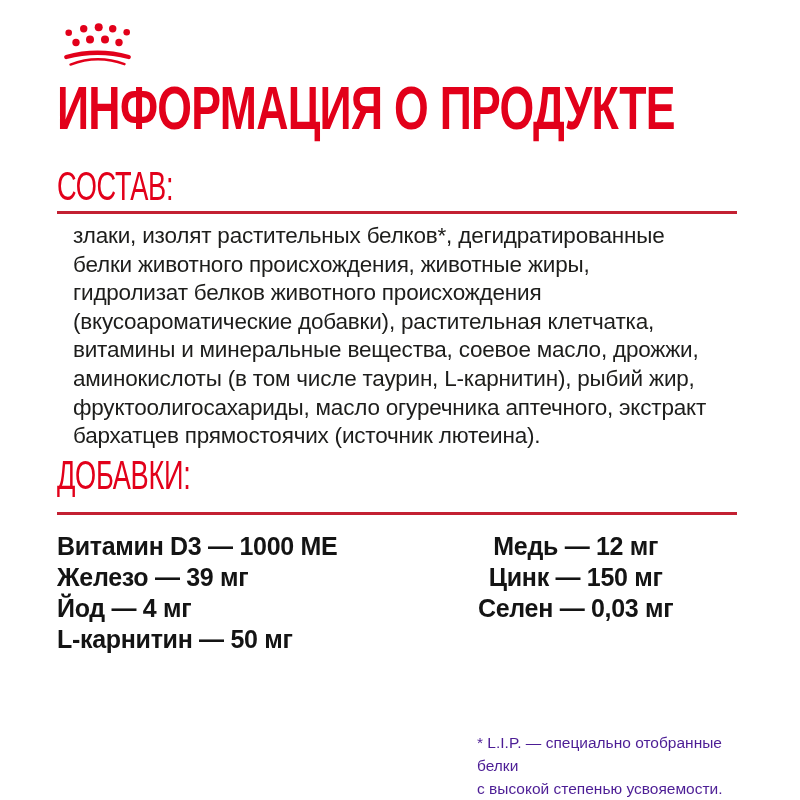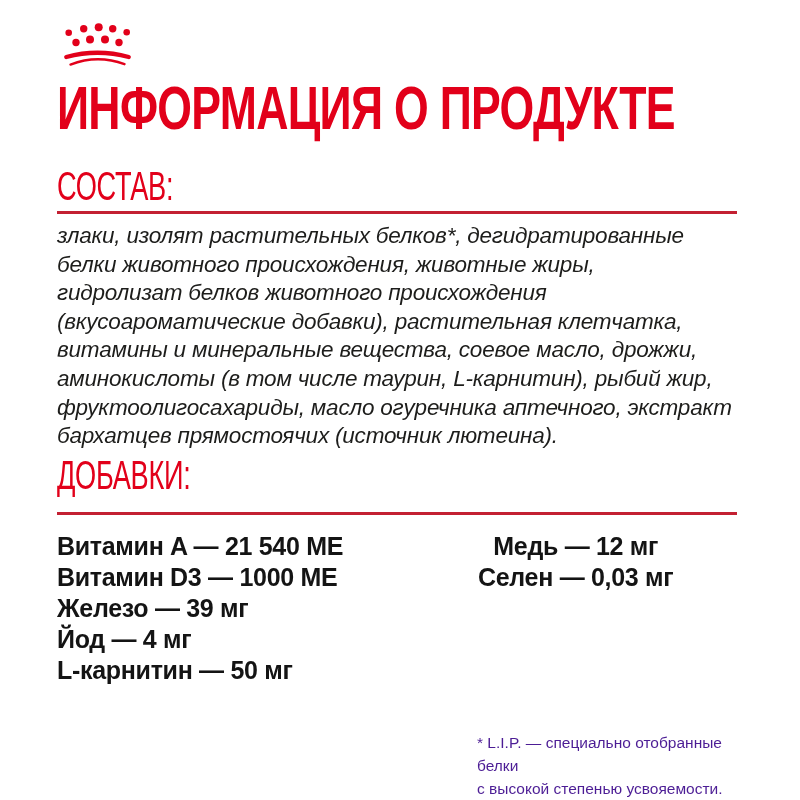--- a/index.html
+++ b/index.html
@@ -64,29 +64,28 @@
     left: 57px;
     width: 680px;
     height: 3px;
     background: #c32032;
   }
   .rule-compo { top: 211px; }
   .rule-addit { top: 512px; }
 
   
   .composition-text {
-    left: 57px;
+    left: 73px;
     top: 222px;
     width: 700px;
     font-size: 22.5px;
     line-height: 28.6px;
     letter-spacing: -0.2px;
     color: #1d1d1b;
     white-space: pre-line;
-    font-style: italic;
   }
 
   
   .additives-col {
     top: 531px;
     font-size: 25px;
     font-weight: bold;
     line-height: 31px;
     letter-spacing: -0.3px;
     color: #141414;
@@ -145,27 +144,27 @@
 фруктоолигосахариды, масло огуречника аптечного, экстракт
 бархатцев прямостоячих (источник лютеина).</div>
 
 <div class="abs section-heading heading-addit">
   <span class="condense-h">ДОБАВКИ:</span>
 </div>
 <div class="abs red-rule rule-addit"></div>
 
 <div class="abs additives-col col-left">
 
-<div>Витамин A — 21 540 МЕ</div>
     <div>Витамин D3 — 1000 МЕ</div>
     <div>Железо — 39 мг</div>
     <div>Йод — 4 мг</div>
     <div>L-карнитин — 50 мг</div>
   </div>
 
 <div class="abs additives-col col-right">
 
 <div>Медь — 12 мг</div>
+    <div>Цинк — 150 мг</div>
     <div>Селен — 0,03 мг</div>
   </div>
 
 <div class="abs footnote">* L.I.P. — специально отобранные белки
 с высокой степенью усвояемости.</div>
 
 </body></html>

